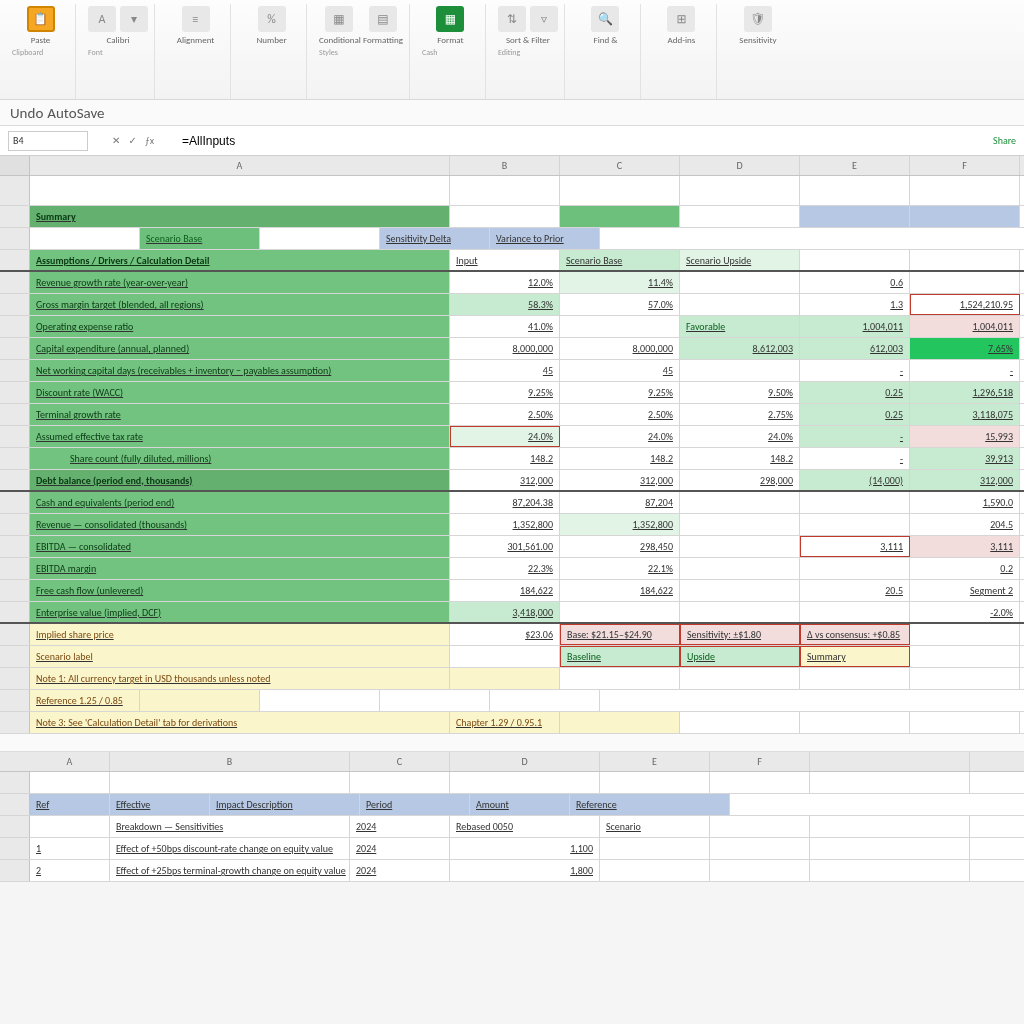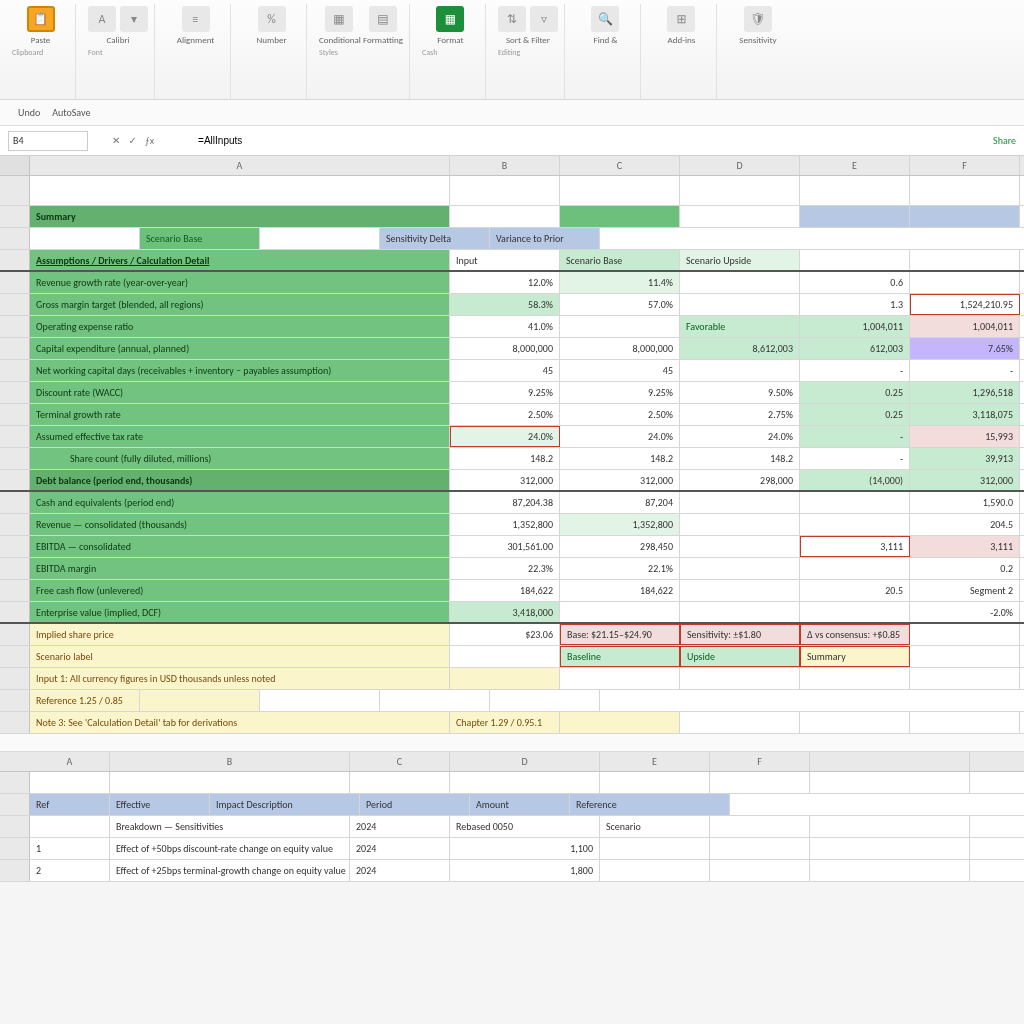--- a/index.html
+++ b/index.html
@@ -9,57 +9,57 @@
 .ribbon { height: 100px; background: linear-gradient(#fdfdfd,#f3f3f3); border-bottom: 1px solid #d8d8d8; display: flex; gap: 6px; padding: 4px 6px 0 6px; }
 .ribbon-group { display: flex; flex-direction: column; gap: 2px; padding: 2px 6px; border-right: 1px solid #e2e2e2; min-width: 70px; }
 .ribbon-icon { width: 28px; height: 26px; background: #e8e8e8; border-radius: 3px; margin: 0 auto; display: flex; align-items: center; justify-content: center; font-size: 12px; color: #888; }
 .ribbon-icon.orange { background: #f5a623; border: 2px solid #d08400; }
 .ribbon-icon.green { background: #1d8f3a; color: #fff; }
 .ribbon-label { font-size: 9px; color: #666; text-align: center; white-space: nowrap; overflow: hidden; text-overflow: ellipsis; max-width: 90px; }
 .ribbon-small { font-size: 8px; color: #999; white-space: nowrap; }
 .ribbon-row { display: flex; gap: 4px; }
 
 
-.secbar { height: 26px; background: #fafafa; border-bottom: 1px solid #dcdcdc; display: flex; align-items: center; padding: 0 18px; gap: 12px; font-size: 10px; color: #555; }
+.secbar { height: 26px; background: #fafafa; border-bottom: 1px solid #dcdcdc; display: flex; align-items: center; padding: 0 10px; gap: 4px; font-size: 15px; color: #555; }
 
 
 .fbar { height: 30px; background: #fff; border-bottom: 1px solid #cfcfcf; display: flex; align-items: center; padding: 0 8px; gap: 24px; }
 .namebox { width: 80px; height: 20px; border: 1px solid #ccc; background: #fff; padding: 0 4px; font-size: 10px; display: flex; align-items: center; }
 .fbar-ctrl { display: flex; gap: 8px; font-size: 10px; color: #777; }
-.fbar-input { flex: 1; height: 20px; border: none; font-size: 10px; padding: 0 4px; margin-left: 16px; }
+.fbar-input { flex: 1; height: 20px; border: none; font-size: 12px; padding: 0 4px; }
 .fbar .share { font-size: 10px; color: #1d8f3a; margin-left: auto; }
 
 
 .colhdr { height: 20px; background: #e9e9e9; border-bottom: 1px solid #c4c4c4; display: flex; }
 .colhdr .rowcorner { width: 30px; border-right: 1px solid #c4c4c4; background:#e0e0e0;}
 .colhdr .col { border-right: 1px solid #d4d4d4; display: flex; align-items: center; justify-content: center; font-size: 10px; color: #666; }
 
 
-.grid { background: #fff; }
+.grid { background: #fff; text-decoration: underline; }
 .row { display: flex; min-height: 22px; border-bottom: 1px solid #d6d6d6; }
 .rowhdr { width: 30px; background: #e9e9e9; border-right: 1px solid #c4c4c4; display: flex; align-items: center; justify-content: center; font-size: 9px; color: #666; }
 .cell { border-right: 1px solid #d6d6d6; padding: 2px 6px; font-size: 10px; display: flex; align-items: center; overflow: hidden; white-space: nowrap; text-overflow: ellipsis; }
 .cell.num { justify-content: flex-end; }
 
 
 .wA { width: 420px; }
 .wB { width: 110px; }
 .wC { width: 120px; }
 .wD { width: 120px; }
 .wE { width: 110px; }
 .wF { width: 110px; }
 
 
 .hdr-green-dark { background: #63b06f; color: #0b3a14; font-weight: 600; }
 .hdr-green { background: #72c37f; color: #0b3a14; }
 .bg-grn { background: #6dc07b; }
 .bg-grn-l { background: #c7ebd0; }
 .bg-grn-xl { background: #e1f4e6; }
 .bg-blue { background: #b7c8e4; }
-.bg-rose { background: #c4b5fd; }
+.bg-rose { background: #22c55e; }
 .bg-rose-l { background: #f2dcdc; }
 .bg-yel { background: #fbf5cc; }
 .txt-ok { color: #0b5e1e; }
 .txt-warn { color: #7b4a10; }
 .bord-red { border: 1px solid #c0392b !important; }
 .bord-heavy { border-bottom: 2px solid #555 !important; }
 
 
 .spacer { height: 18px; background: #fafafa; border-bottom: 1px solid #dcdcdc; }
 .colhdr2 { height: 20px; background: #e9e9e9; border-bottom: 1px solid #c4c4c4; display: flex; }
@@ -352,21 +352,21 @@
   <div class="cell wA bg-yel txt-warn">Scenario label</div>
   <div class="cell wB"></div>
   <div class="cell wC bg-grn-l txt-ok bord-red">Baseline</div>
   <div class="cell wD bg-grn-l txt-ok bord-red">Upside</div>
   <div class="cell wE bg-yel bord-red">Summary</div>
   <div class="cell wF"></div>
 </div>
 
 <div class="row">
       <div class="rowhdr"></div>
-      <div class="cell wA bg-yel txt-warn">Input 1: All currency figures in USD thousands unless noted</div>
+      <div class="cell wA bg-yel txt-warn">Note 1: All currency target in USD thousands unless noted</div>
       <div class="cell wB bg-yel"></div>
       <div class="cell wC"></div>
       <div class="cell wD"></div>
       <div class="cell wE"></div>
       <div class="cell wF"></div>
     </div>
 <div class="row">
       <div class="rowhdr"></div>
       <div class="cell wB bg-yel txt-warn">Reference 1.25 / 0.85</div>
       <div class="cell wC bg-yel"></div>

